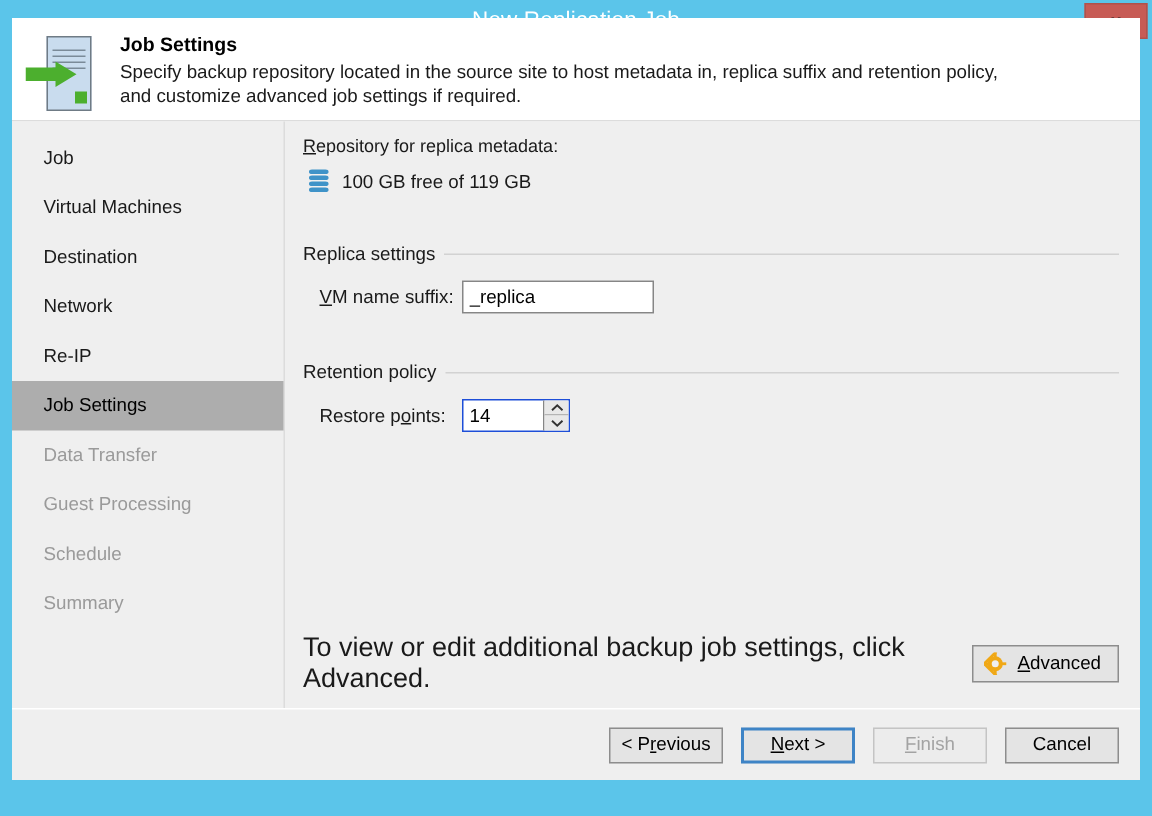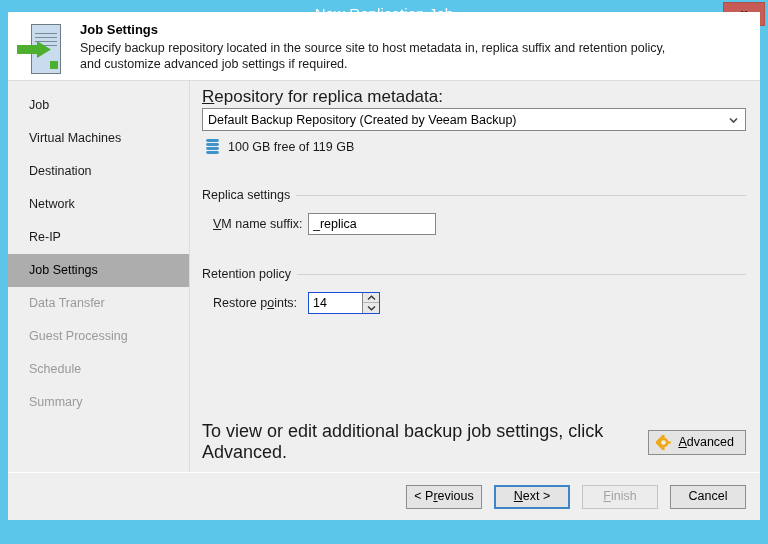--- a/index.html
+++ b/index.html
@@ -164,21 +164,21 @@
 
   
   .content {
     flex: 1 1 auto;
     position: relative;
     padding: 8px 14px 0 12px;
     background: #efefef;
   }
 
   .field-label {
-    font-size: 17px;
+    font-size: 12px;
     color: #1a1a1a;
     margin: 0 0 3px 0;
     line-height: 16px;
   }
   .ul { text-decoration: underline; }
 
   .combo {
     position: relative;
     height: 23px;
     background: #ffffff;
@@ -399,26 +399,20 @@
         <div class="nav-item disabled">Data Transfer</div>
         <div class="nav-item disabled">Guest Processing</div>
         <div class="nav-item disabled">Schedule</div>
         <div class="nav-item disabled">Summary</div>
       </div>
 
       <div class="content">
 
         <p class="field-label"><span class="ul">R</span><span>epository for replica metadata:</span></p>
 
-        <div class="combo">
-          <span>Default Backup Repository (Created by Veeam Backup)</span>
-          <svg class="chev" viewBox="0 0 9 9">
-            <polyline points="1,3 4.5,6.5 8,3" fill="none" stroke="#4a4a4a" stroke-width="1.6"></polyline>
-          </svg>
-        </div>
 
         <div class="repo-info">
           <span class="disk-icon">
               <i></i>
               <i></i>
               <i></i>
               <i></i>
             </span>
           <span>100 GB free of 119 GB</span>
         </div>

